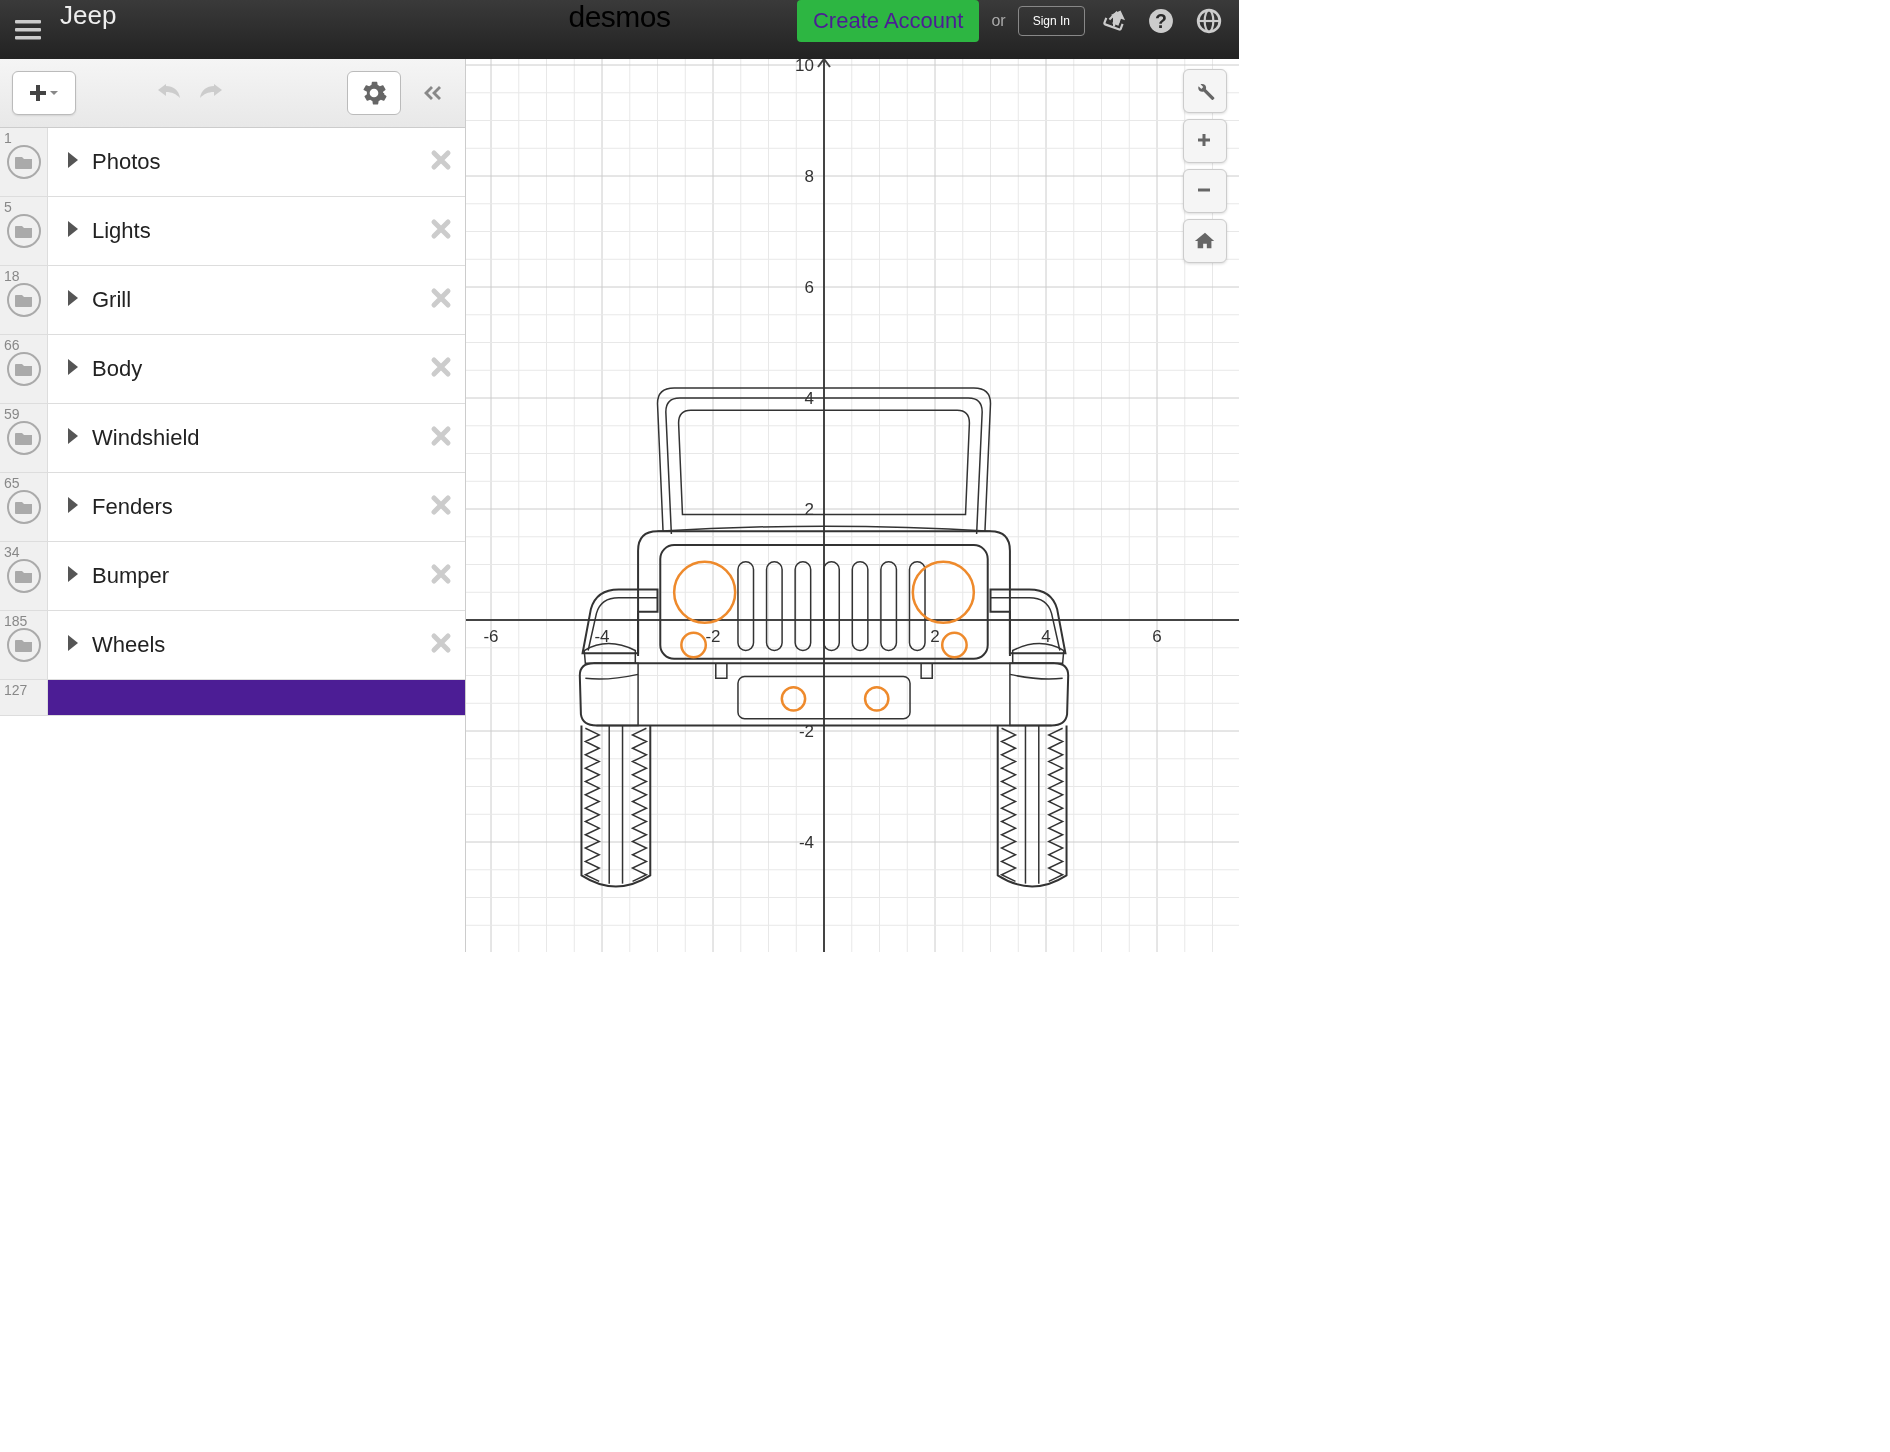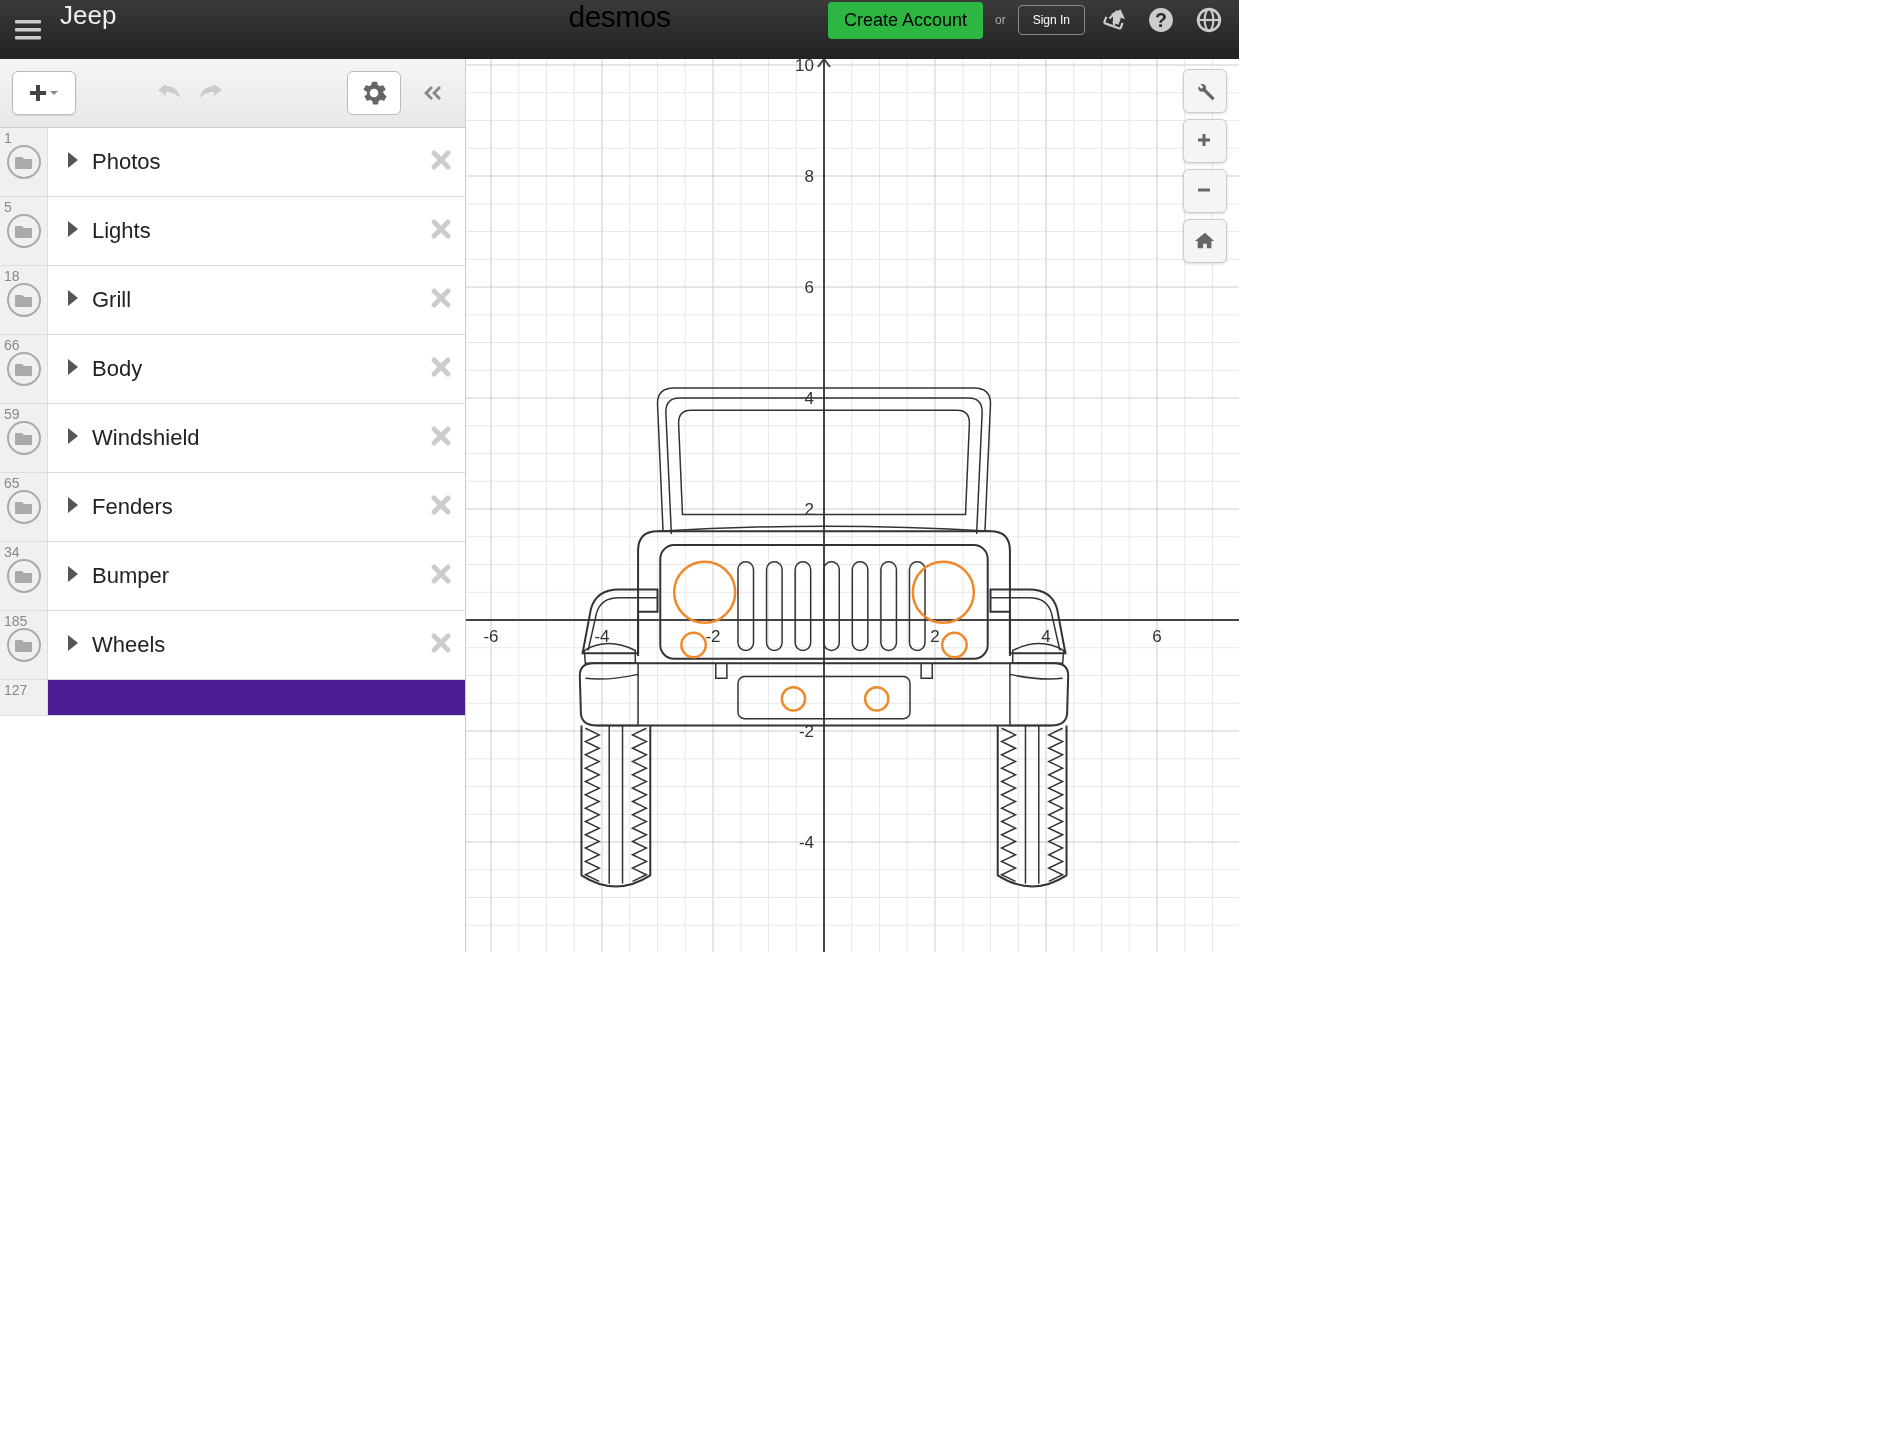--- a/index.html
+++ b/index.html
@@ -3,22 +3,22 @@
 <meta charset="utf-8">
 <style>
 * { margin: 0; padding: 0; box-sizing: border-box; }
 body { font-family: -apple-system, BlinkMacSystemFont, "Segoe UI", Arial, sans-serif; overflow: hidden; width: 1239px; height: 952px; }
 .header { background: #2a2a2a; background: linear-gradient(#3a3a3a, #222); height: 59px; display: flex; align-items: flex-start; color: #fff; position: relative; }
 .hamburger { width: 55px; height: 59px; display: flex; align-items: center; justify-content: center; cursor: pointer; }
 .hamburger svg { fill: #ccc; }
 .title { font-size: 26px; font-weight: 300; color: #eee; margin-left: 5px; }
 .logo { position: absolute; left: 50%; transform: translateX(-50%); font-size: 30px; font-weight: 500; color: #000; font-family: Arial, sans-serif; letter-spacing: -0.5px; }
 .header-right { position: absolute; right: 10px; display: flex; align-items: center; gap: 8px; }
-.btn-create { background: #2db642; color: #000000; border: none; padding: 8px 16px; font-size: 18px; font-weight: 500; border-radius: 4px; cursor: pointer; }
-.or-text { color: #aaa; font-size: 12px; margin: 0 4px; }
+.btn-create { background: #2db642; color: #4c1d95; border: none; padding: 8px 16px; font-size: 22px; font-weight: 500; border-radius: 4px; cursor: pointer; }
+.or-text { color: #aaa; font-size: 16px; margin: 0 4px; }
 .btn-signin { background: transparent; color: #fff; border: 1px solid #888; padding: 7px 14px; font-size: 12px; border-radius: 4px; cursor: pointer; }
 .header-icon { width: 40px; height: 40px; display: flex; align-items: center; justify-content: center; cursor: pointer; color: #ccc; }
 .header-icon svg { fill: #ccc; }
 .main { display: flex; height: calc(100% - 59px); }
 .sidebar { width: 466px; background: #fafafa; display: flex; flex-direction: column; border-right: 1px solid #ccc; }
 .sidebar-toolbar { height: 69px; background: linear-gradient(#f5f5f5, #e8e8e8); border-bottom: 1px solid #ccc; display: flex; align-items: center; padding: 0 12px; position: relative; }
 .add-btn { background: #fff; border: 1px solid #bbb; border-radius: 6px; height: 44px; width: 64px; display: flex; align-items: center; justify-content: center; cursor: pointer; box-shadow: 0 1px 2px rgba(0,0,0,0.1); }
 .undo-redo { display: flex; gap: 12px; margin-left: 80px; }
 .undo-redo svg { fill: #ccc; cursor: pointer; }
 .settings-gear { background: #fff; border: 1px solid #bbb; border-radius: 6px; height: 44px; width: 54px; display: flex; align-items: center; justify-content: center; cursor: pointer; margin-left: auto; }

